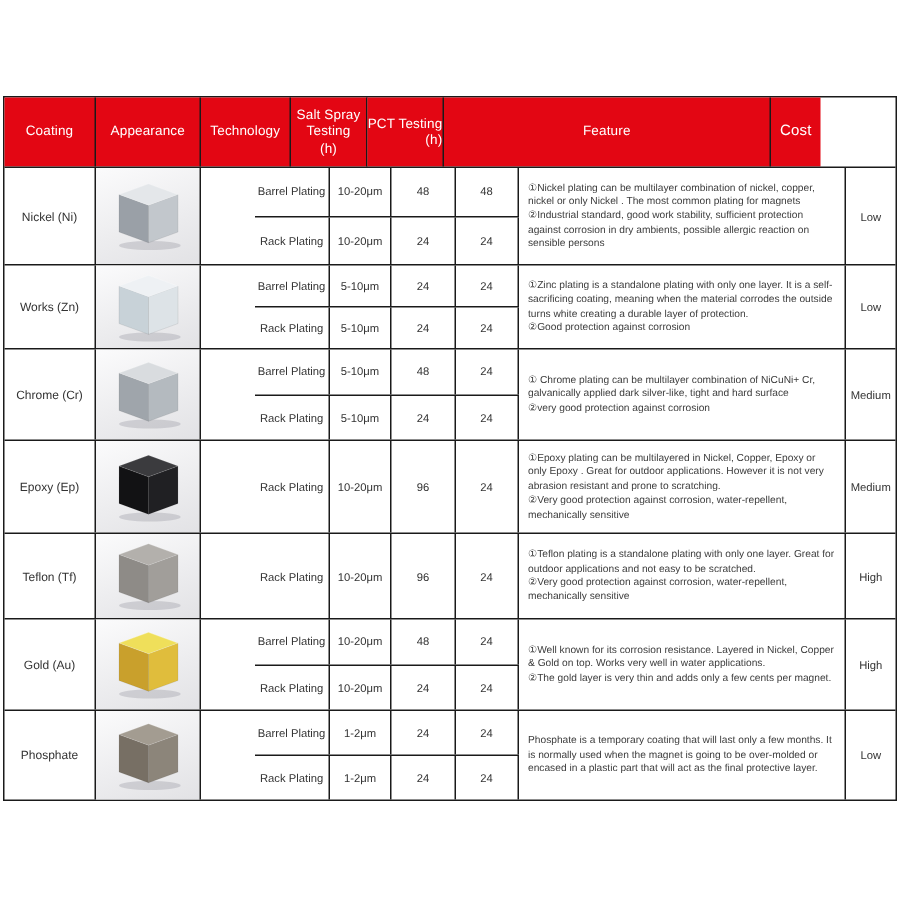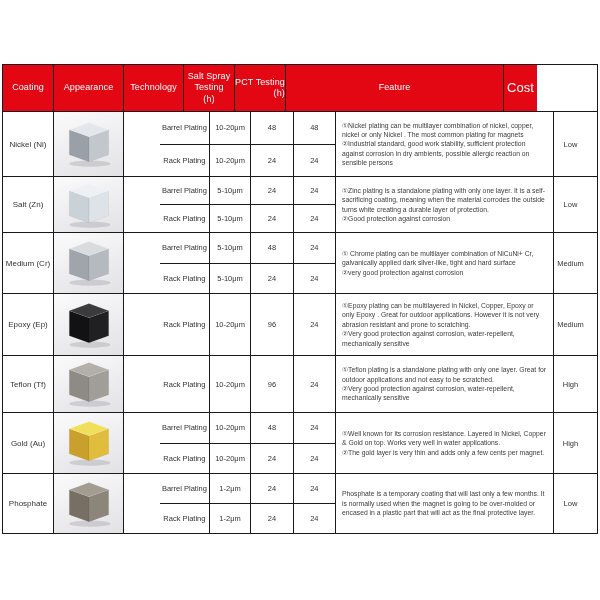--- a/index.html
+++ b/index.html
@@ -6,21 +6,21 @@
   #canvas{position:relative;width:600px;height:600px;background:#ffffff;overflow:hidden;
           font-family:"Liberation Sans","DejaVu Sans",sans-serif;color:#333;}
   .tbl{position:absolute;left:2px;top:64px;width:596px;height:470px;box-sizing:border-box;
        border:1px solid #1a1a1a;display:flex;flex-direction:column;background:#fff;}
   .row{display:flex;box-sizing:border-box;border-top:1px solid #1a1a1a;}
   .row.hdr{border-top:none;}
   .cell{box-sizing:border-box;border-right:1px solid #1a1a1a;display:flex;align-items:center;
         justify-content:center;text-align:center;overflow:hidden;}
   .cell.last{border-right:none;}
   
-  .c-coating{width:51px;font-size:8px;}
+  .c-coating{width:61px;font-size:8px;}
   .c-appearance{width:70px;padding:0;background:linear-gradient(160deg,#fbfbfc 0%,#ededef 55%,#e2e2e5 100%);}
   .c-tech{width:60px;}
   .c-thick{width:50px;}
   .c-salt{width:51px;}
   .c-pct{width:51px;text-align:right;}
   .c-feature{width:218px;justify-content:flex-start;text-align:left;padding:4px 6px;
              font-size:6.8px;line-height:1.38;white-space:pre-line;color:#3c3c3c;}
   .c-cost{width:33px;font-size:7.5px;}
   
   .hdr .cell{background:var(--red,#e30613);color:#ffffff;font-size:9px;letter-spacing:.1px;
@@ -42,21 +42,21 @@
     <div class="row hdr">
       <div class="cell c-coating">Coating</div>
       <div class="cell c-appearance" style="background:var(--red,#e30613);">Appearance</div>
       <div class="cell c-tech">Technology</div>
       <div class="cell c-salt">Salt Spray
 Testing
 (h)</div>
       <div class="cell c-pct">PCT Testing
 (h)</div>
       <div class="cell c-feature" style="justify-content:center;text-align:left;font-size:9px;">Feature</div>
-      <div class="cell c-cost last" style="font-size:13px;">Cost</div>
+      <div class="cell c-cost last" style="font-size:10px;">Cost</div>
     </div>
 
     <div class="row" style="height:65px">
       <div class="cell c-coating">Nickel (Ni)</div>
       <div class="cell c-appearance">
         <svg class="cube" viewBox="0 0 64 56">
           <ellipse cx="33" cy="50" rx="23" ry="3.4" fill="rgba(80,80,95,0.18)"></ellipse>
           <polygon points="10,12 32,20 32,48 10,40" stroke="rgba(0,0,0,0.2)" stroke-width="0.3" fill="#9aa0a7"></polygon>
           <polygon points="32,20 54,12 54,40 32,48" stroke="rgba(0,0,0,0.2)" stroke-width="0.3" fill="#c2c7cc"></polygon>
           <polygon points="32,4 54,12 32,20 10,12" stroke="rgba(255,255,255,0.6)" stroke-width="0.3" fill="#e4e7ea"></polygon>
@@ -75,21 +75,21 @@
           <div class="cell c-salt">24</div>
           <div class="cell c-pct">24</div>
         </div>
       </div>
       <div class="cell c-feature">①Nickel plating can be multilayer combination of nickel, copper, nickel or only Nickel . The most common plating for magnets
 ②Industrial standard, good work stability, sufficient protection against corrosion in dry ambients, possible allergic reaction on sensible persons</div>
       <div class="cell c-cost last">Low</div>
     </div>
 
     <div class="row" style="height:56px">
-      <div class="cell c-coating">Salt (Zn)</div>
+      <div class="cell c-coating">Works (Zn)</div>
       <div class="cell c-appearance">
         <svg class="cube" viewBox="0 0 64 56">
           <ellipse cx="33" cy="50" rx="23" ry="3.4" fill="rgba(80,80,95,0.18)"></ellipse>
           <polygon points="10,12 32,20 32,48 10,40" stroke="rgba(0,0,0,0.2)" stroke-width="0.3" fill="#c8d2d8"></polygon>
           <polygon points="32,20 54,12 54,40 32,48" stroke="rgba(0,0,0,0.2)" stroke-width="0.3" fill="#dde3e7"></polygon>
           <polygon points="32,4 54,12 32,20 10,12" stroke="rgba(255,255,255,0.6)" stroke-width="0.3" fill="#eef1f4"></polygon>
         </svg>
       </div>
       <div class="mid">
         <div class="subrow">
@@ -104,21 +104,21 @@
           <div class="cell c-salt">24</div>
           <div class="cell c-pct">24</div>
         </div>
       </div>
       <div class="cell c-feature">①Zinc plating is a standalone plating with only one layer. It is a self- sacrificing coating, meaning when the material corrodes the outside turns white creating a durable layer of protection.
 ②Good protection against corrosion</div>
       <div class="cell c-cost last">Low</div>
     </div>
 
     <div class="row" style="height:61px">
-      <div class="cell c-coating">Medium (Cr)</div>
+      <div class="cell c-coating">Chrome (Cr)</div>
       <div class="cell c-appearance">
         <svg class="cube" viewBox="0 0 64 56">
           <ellipse cx="33" cy="50" rx="23" ry="3.4" fill="rgba(80,80,95,0.18)"></ellipse>
           <polygon points="10,12 32,20 32,48 10,40" stroke="rgba(0,0,0,0.2)" stroke-width="0.3" fill="#9fa5ab"></polygon>
           <polygon points="32,20 54,12 54,40 32,48" stroke="rgba(0,0,0,0.2)" stroke-width="0.3" fill="#b4babf"></polygon>
           <polygon points="32,4 54,12 32,20 10,12" stroke="rgba(255,255,255,0.6)" stroke-width="0.3" fill="#d9dcdf"></polygon>
         </svg>
       </div>
       <div class="mid">
         <div class="subrow">

